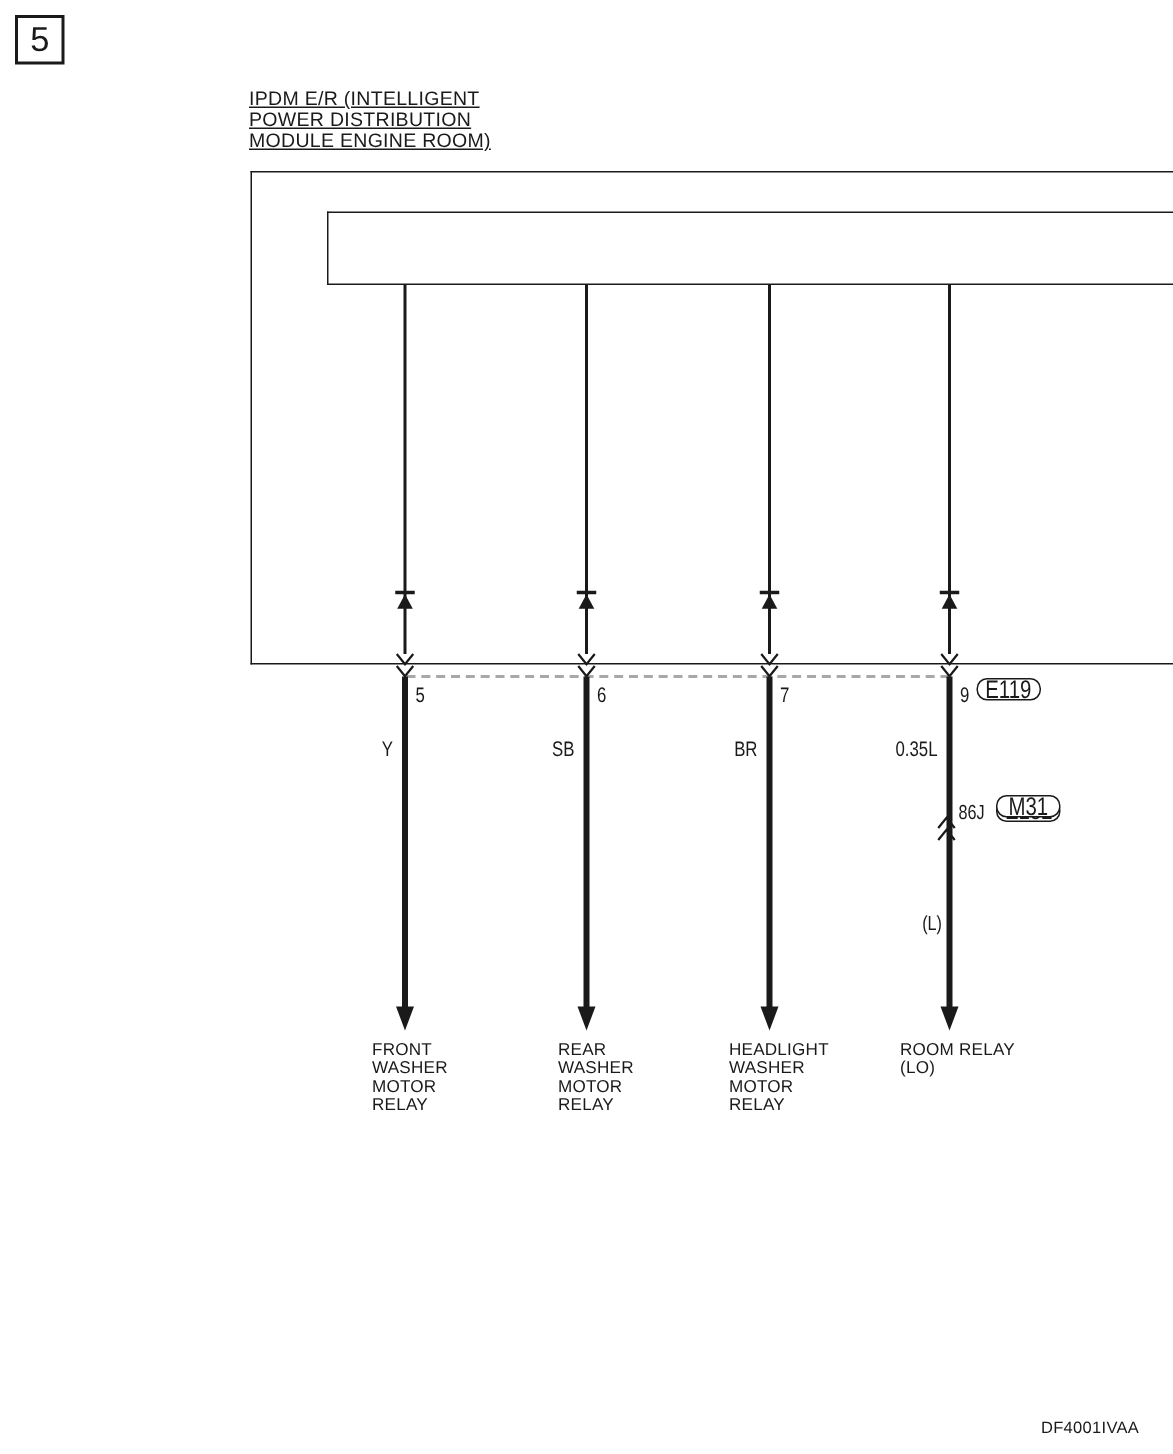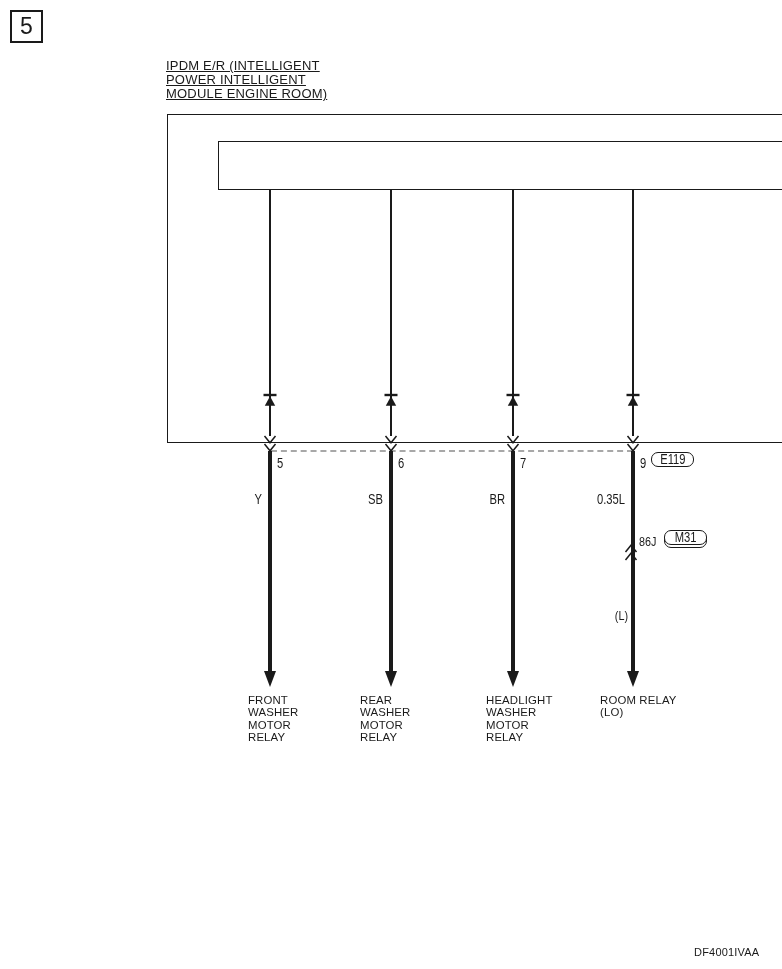--- a/index.html
+++ b/index.html
@@ -24,39 +24,39 @@
   .diode{position:absolute;top:393px;}
   .chev{position:absolute;}
   .end-arrow{position:absolute;top:671px;width:0;height:0;
     border-left:6px solid transparent;border-right:6px solid transparent;
     border-top:16px solid #1a1a1a;}
   .pin{position:absolute;top:455px;font-size:14px;transform:scaleX(.8);transform-origin:0 0;white-space:nowrap;}
   .wcolor{position:absolute;top:491px;width:60px;text-align:right;font-size:14px;
     transform:scaleX(.8);transform-origin:100% 0;white-space:nowrap;}
   .blabel{position:absolute;top:694px;font-size:11.4px;line-height:12.3px;letter-spacing:.15px;}
   .badge{position:absolute;width:41px;height:13px;border:1.4px solid #1a1a1a;border-radius:7px;
-    text-align:center;font-size:14px;line-height:13px;background:#fff;}
+    text-align:center;font-size:17px;line-height:13px;background:#fff;}
   .badge span{display:inline-block;transform:scaleX(.8);transform-origin:50% 50%;white-space:nowrap;}
   .cond{position:absolute;font-size:13.5px;transform:scaleX(.8);transform-origin:0 0;white-space:nowrap;}
   .cond-r{position:absolute;width:40px;text-align:right;font-size:13.5px;
     transform:scaleX(.8);transform-origin:100% 0;white-space:nowrap;}
   .doc-code{position:absolute;left:694px;top:946px;font-size:11px;font-weight:normal;letter-spacing:.2px;}
 </style>
 </head>
 <body>
 
 <div class="page">
 
   <div class="fig-badge">
     <span>5</span>
   </div>
 
   <div class="module-title">
     <div>IPDM E/R (INTELLIGENT</div>
-    <div>POWER INTELLIGENT</div>
+    <div>POWER DISTRIBUTION</div>
     <div>MODULE ENGINE ROOM)</div>
   </div>
 
   <div class="outer-box"></div>
   <div class="inner-box"></div>
   <div class="dashed"></div>
 
   <div>
     <div class="thin-wire" style="left:269.3px"></div>
     <svg class="diode" style="left:262px" width="16" height="14" viewBox="0 0 16 14">
@@ -90,21 +90,21 @@
     <svg class="chev" style="left:384px;top:435px" width="14" height="9" viewBox="0 0 14 9">
       <path d="M1.5 1 L7 7.8 L12.5 1" fill="none" stroke="#1a1a1a" stroke-width="1.5"></path>
     </svg>
     <svg class="chev" style="left:384px;top:443px" width="14" height="9" viewBox="0 0 14 9">
       <path d="M1.5 1 L7 7.8 L12.5 1" fill="none" stroke="#1a1a1a" stroke-width="1.5"></path>
     </svg>
     <div class="thick-wire" style="left:388.8px"></div>
     <div class="end-arrow" style="left:385px"></div>
     <div class="pin" style="left:398px">6</div>
     <div class="wcolor" style="left:323px">SB</div>
-    <div class="blabel" style="left:360px">
+    <div class="blabel" style="left:372px">
       <div>REAR</div>
       <div>WASHER</div>
       <div>MOTOR</div>
       <div>RELAY</div>
     </div>
   </div>
 
   <div>
     <div class="thin-wire" style="left:512.3px"></div>
     <svg class="diode" style="left:505px" width="16" height="14" viewBox="0 0 16 14">

